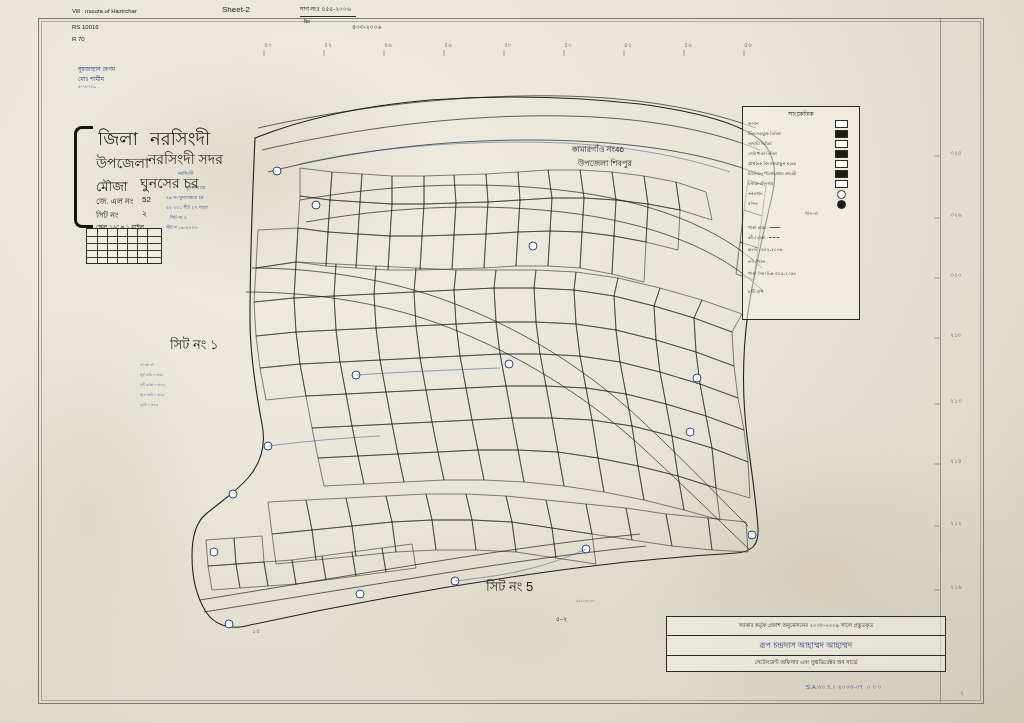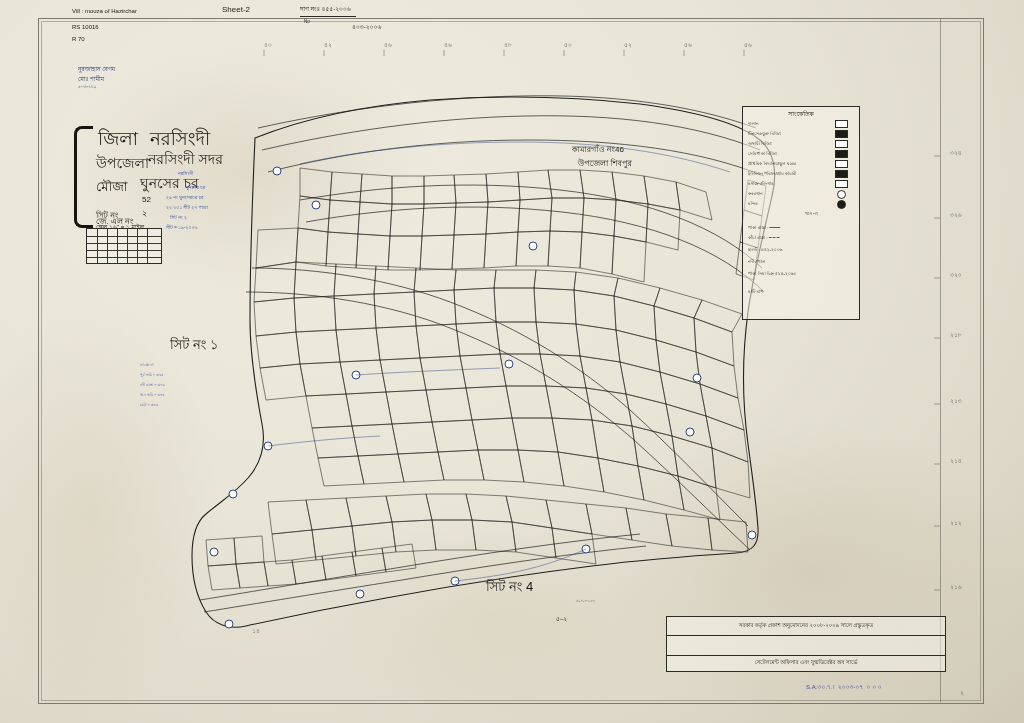--- a/index.html
+++ b/index.html
@@ -375,21 +375,21 @@
 
   <div class="t xxl ink" style="left:98px;top:130px;">জিলা</div>
   <div class="t xxl ink" style="left:150px;top:130px;">নরসিংদী</div>
 
   <div class="t xl ink" style="left:96px;top:156px;">উপজেলা</div>
   <div class="t xl ink" style="left:148px;top:152px;">নরসিংদী সদর</div>
 
   <div class="t lg ink" style="left:96px;top:180px;">মৌজা</div>
   <div class="t xl ink" style="left:140px;top:176px;">ঘুনসের চর</div>
 
-  <div class="t md ink" style="left:96px;top:198px;margin-top:20px;">জে. এল নং</div>
+  <div class="t md ink" style="left:96px;top:198px;">জে. এল নং</div>
   <div class="t md ink" style="left:142px;top:196px;">52</div>
 
   <div class="t md ink" style="left:96px;top:212px;">সিট নং</div>
   <div class="t md ink" style="left:142px;top:210px;">২</div>
 
   <div class="t sm ink" style="left:96px;top:224px;">স্কেল ১৬'' = ১ মাইল</div>
 
   <div class="t xs blue2" style="left:178px;top:172px;">নরসিংদী</div>
   <div class="t xs blue2" style="left:186px;top:186px;">ঘুনসের চর</div>
   <div class="t xs blue2" style="left:166px;top:196px;">২৯ নং ঘুনসেরচর চর</div>
@@ -447,35 +447,36 @@
     <div class="legrow" style="top:140px;">হালট : ৪৫২-২০০৬</div>
     <div class="legrow" style="top:152px;">নদী / খাল</div>
     <div class="legrow" style="top:164px;">পাকা সিমা চিহ্ন ৫১৪-২০৬০</div>
     <div class="legrow" style="top:182px;">মাটি মাপ</div>
   </div>
 
   <div class="t md ink" style="left:572px;top:146px;">কামারগাঁও নং46</div>
   <div class="t md ink" style="left:578px;top:160px;">উপজেলা শিবপুর</div>
 
   <div class="t lg ink" style="left:170px;top:338px;">সিট নং ১</div>
-  <div class="t lg ink" style="left:486px;top:580px;">সিট নং 4</div>
+  <div class="t lg ink" style="left:486px;top:580px;">সিট নং 5</div>
 
   <div class="t tiny blue2" style="left:140px;top:364px;">সংলগ্ন নং</div>
   <div class="t tiny blue2" style="left:140px;top:374px;">পূর্ব জমি ০ একর</div>
   <div class="t tiny blue2" style="left:140px;top:384px;">নদী ভাঙ্গা ০ একর</div>
   <div class="t tiny blue2" style="left:140px;top:394px;">খাস জমি ০ একর</div>
   <div class="t tiny blue2" style="left:140px;top:404px;">মোট ০ একর</div>
 
   <div class="t sm ink" style="left:556px;top:616px;">৫–২</div>
   <div class="t tiny pencil" style="left:576px;top:600px;">৫২৮-৩০-৩৩</div>
   <div class="t sm pencil" style="left:252px;top:628px;">১৪</div>
 
   <div class="certbox">
     <div class="certline" style="top:5px;">সরকার কর্তৃক প্রকাশ অনুমোদনের ২০০৮-২০০৯  সালে প্রস্তুতকৃত</div>
     <div class="certdiv" style="top:18px;"></div>
+    <div class="certline" style="top:22px;font-size:8px;color:#2c3f86;">রূপ চন্দ্রদাস আহাম্মদ আহাম্মদ</div>
     <div class="certdiv" style="top:38px;"></div>
     <div class="certline" style="top:42px;">সেটেলমেন্ট অফিসার এবং যুগ্মডিরেক্টর অব সার্ভে</div>
   </div>
 
   <div class="t sm blue2" style="left:806px;top:684px;">S.A.৩০.৭.।  ২০০৩-০৭  ০ ০ ০</div>
   <div class="t sm pencil" style="left:960px;top:690px;">২</div>
 
 </div>
 
 </body></html>

